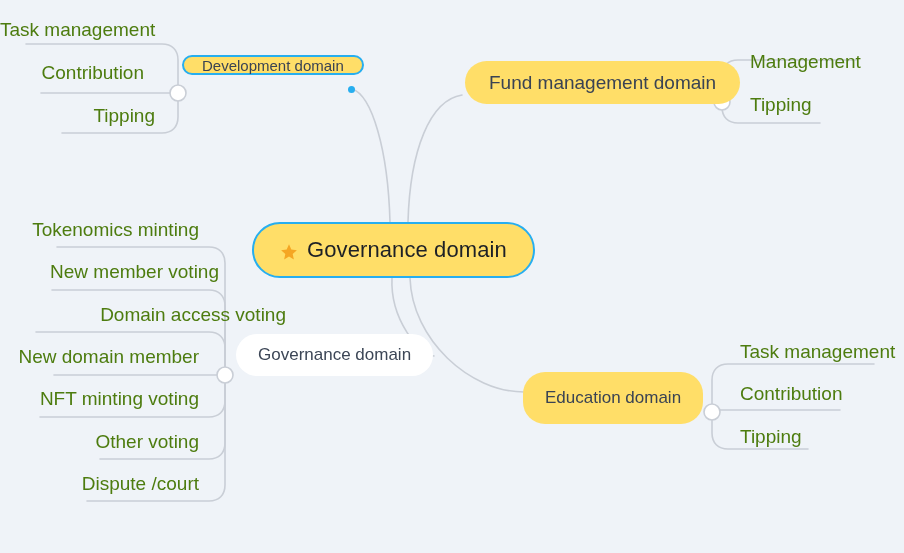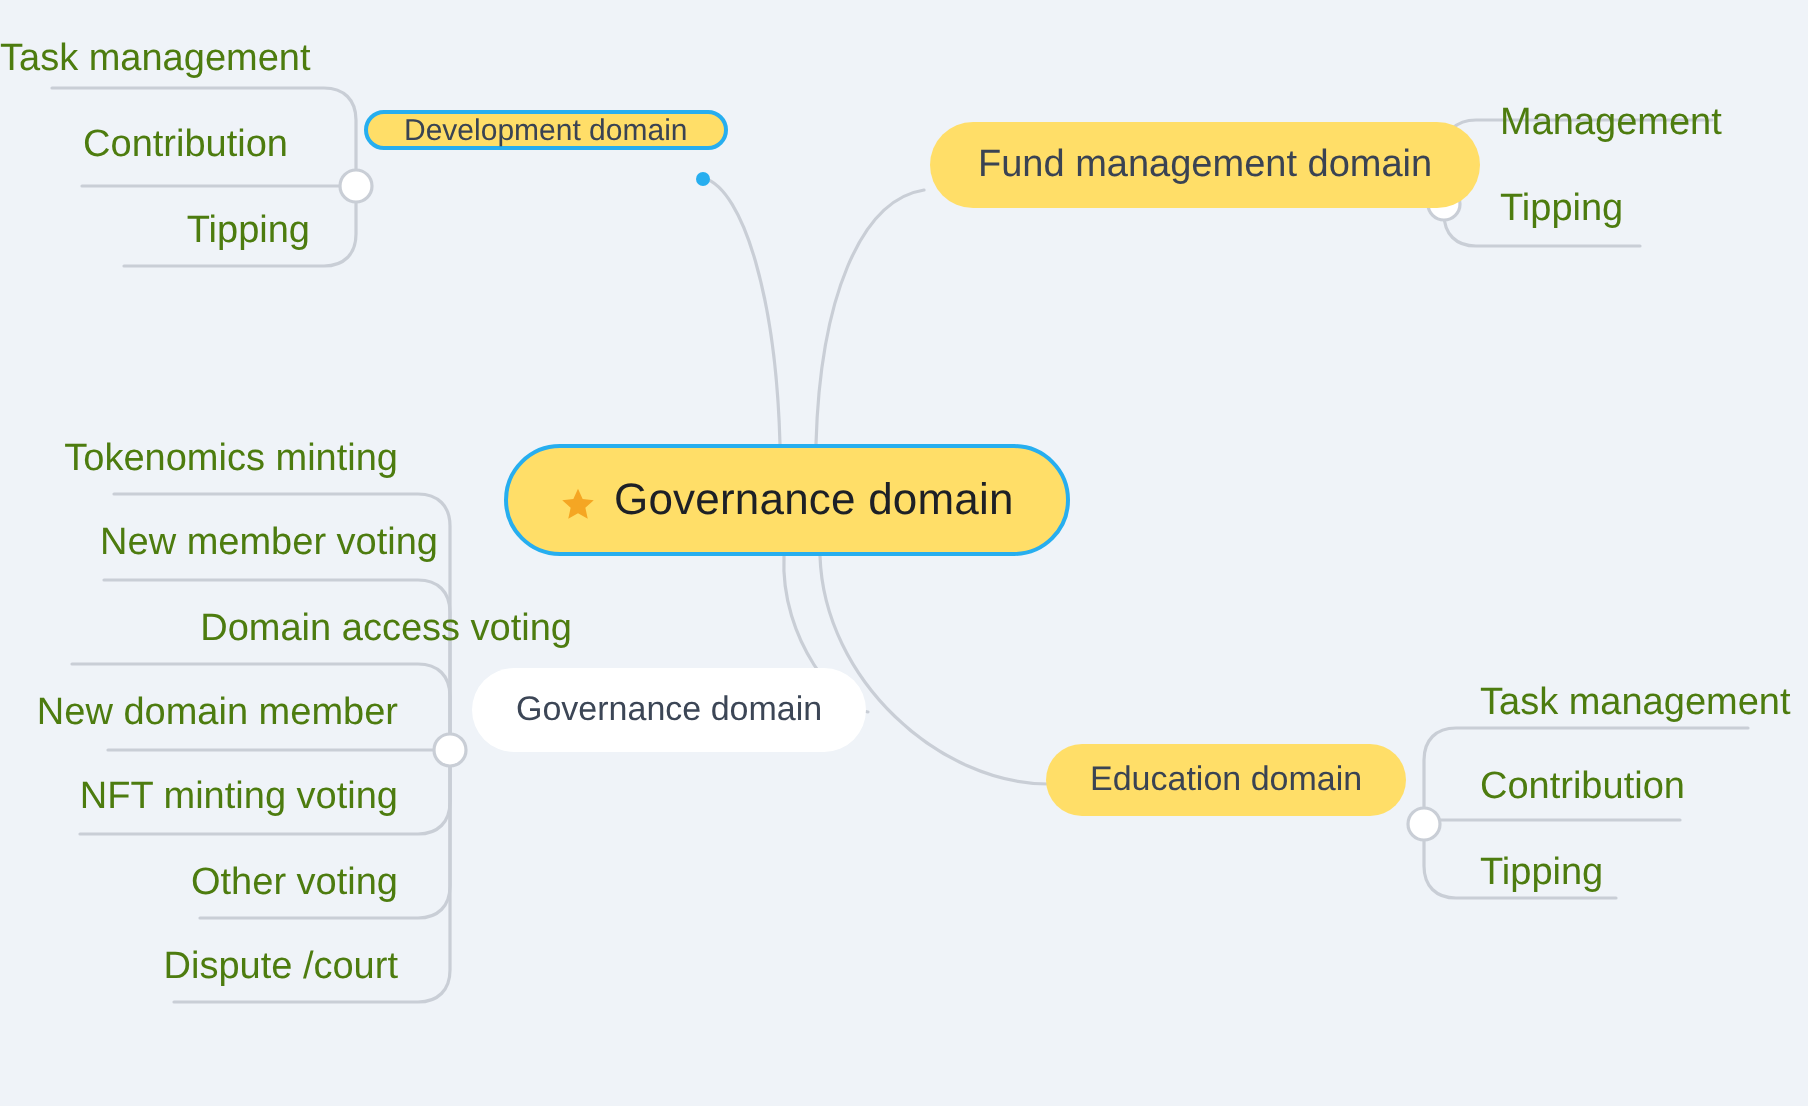--- a/index.html
+++ b/index.html
@@ -57,21 +57,21 @@
     padding: 0 18px;
     height: 20px;
     font-size: 15px;
     color: #3a4353;
   }
   
   .node-topic {
     border-radius: 22px;
     background: #ffde68;
     padding: 0 22px;
-    height: 36px;
+    height: 52px;
     font-size: 17px;
     color: #3a4353;
   }
   .node-topic.lg {
     height: 43px;
     font-size: 19px;
     padding: 0 24px;
     border-radius: 23px;
   }
   

